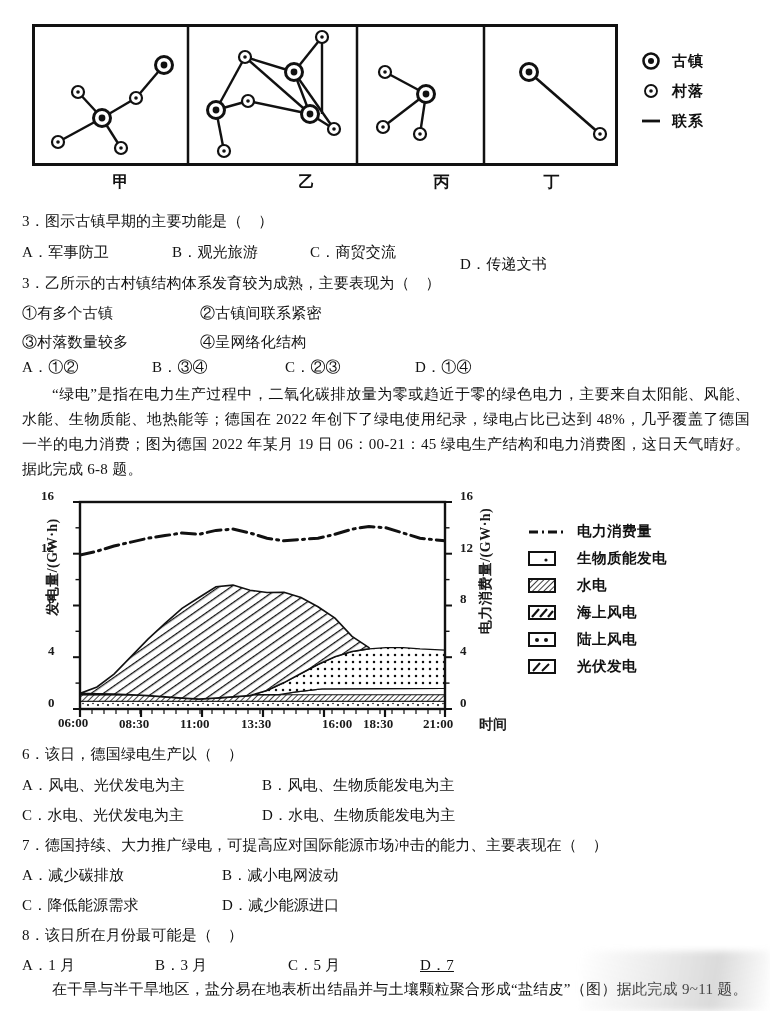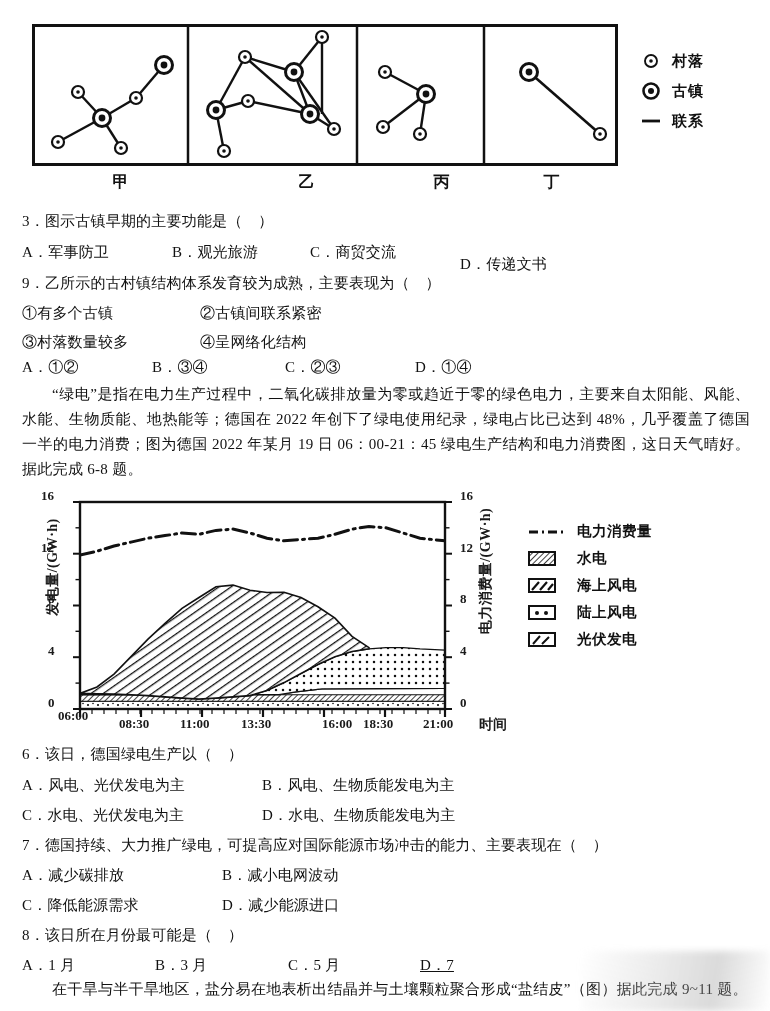--- a/index.html
+++ b/index.html
@@ -234,52 +234,52 @@
     <span class="pl-0">甲</span>
     <span class="pl-1">乙</span>
     <span class="pl-2">丙</span>
     <span class="pl-3">丁</span>
   </div>
 
   <div class="fig1-legend">
     <div class="lg-row">
       <span class="lg-sym">
         <svg width="20" height="20" viewBox="0 0 20 20">
+            <circle cx="10" cy="10" r="7.5" fill="#fff" stroke="#111" stroke-width="2.6"></circle>
+            <circle cx="10" cy="10" r="3" fill="#111"></circle>
+          </svg>
+      </span>
+      <span class="lg-txt">古镇</span>
+    </div>
+    <div class="lg-row">
+      <span class="lg-sym">
+        <svg width="20" height="20" viewBox="0 0 20 20">
             <circle cx="10" cy="10" r="6" fill="#fff" stroke="#111" stroke-width="1.9"></circle>
             <circle cx="10" cy="10" r="1.8" fill="#111"></circle>
           </svg>
       </span>
       <span class="lg-txt">村落</span>
-    </div>
-    <div class="lg-row">
-      <span class="lg-sym">
-        <svg width="20" height="20" viewBox="0 0 20 20">
-            <circle cx="10" cy="10" r="7.5" fill="#fff" stroke="#111" stroke-width="2.6"></circle>
-            <circle cx="10" cy="10" r="3" fill="#111"></circle>
-          </svg>
-      </span>
-      <span class="lg-txt">古镇</span>
     </div>
     <div class="lg-row">
       <span class="lg-sym">
         <svg width="22" height="20" viewBox="0 0 22 20">
             <line x1="2" y1="10" x2="20" y2="10" stroke="#111" stroke-width="2.8"></line>
           </svg>
       </span>
       <span class="lg-txt">联系</span>
     </div>
   </div>
 
   <div class="qline qstem" style="top:212px;">3．图示古镇早期的主要功能是（    ）</div>
   <div class="qline opt" style="top:243px; left:22px;">A．军事防卫</div>
   <div class="qline opt" style="top:243px; left:172px;">B．观光旅游</div>
   <div class="qline opt" style="top:243px; left:310px;">C．商贸交流</div>
   <div class="qline opt" style="top:243px; left:460px;margin-top:12px;">D．传递文书</div>
 
-  <div class="qline qstem" style="top:274px;">9．乙所示的古村镇结构体系发育较为成熟，主要表现为（    ）</div>
+  <div class="qline qstem" style="top:274px;">3．乙所示的古村镇结构体系发育较为成熟，主要表现为（    ）</div>
   <div class="qline" style="top:304px; left:22px;">①有多个古镇</div>
   <div class="qline" style="top:304px; left:200px;">②古镇间联系紧密</div>
   <div class="qline" style="top:333px; left:22px;">③村落数量较多</div>
   <div class="qline" style="top:333px; left:200px;">④呈网络化结构</div>
   <div class="qline opt" style="top:358px; left:22px;">A．①②</div>
   <div class="qline opt" style="top:358px; left:152px;">B．③④</div>
   <div class="qline opt" style="top:358px; left:285px;">C．②③</div>
   <div class="qline opt" style="top:358px; left:415px;">D．①④</div>
 
   <div class="para" style="top:382px;">“绿电”是指在电力生产过程中，二氧化碳排放量为零或趋近于零的绿色电力，主要来自太阳能、风能、水能、生物质能、地热能等；德国在 2022 年创下了绿电使用纪录，绿电占比已达到 48%，几乎覆盖了德国一半的电力消费；图为德国 2022 年某月 19 日 06：00-21：45 绿电生产结构和电力消费图，这日天气晴好。据此完成 6-8 题。</div>
@@ -430,40 +430,49 @@
     <div style="position:absolute;left:12px;top:99px;font-size:13px;font-weight:700;">8</div>
     <div style="position:absolute;left:5px;top:48px;font-size:13px;font-weight:700;">12</div>
     <div style="position:absolute;left:5px;top:-4px;font-size:13px;font-weight:700;">16</div>
 
     <div style="position:absolute;left:424px;top:203px;font-size:13px;font-weight:700;">0</div>
     <div style="position:absolute;left:424px;top:151px;font-size:13px;font-weight:700;">4</div>
     <div style="position:absolute;left:424px;top:99px;font-size:13px;font-weight:700;">8</div>
     <div style="position:absolute;left:424px;top:48px;font-size:13px;font-weight:700;">12</div>
     <div style="position:absolute;left:424px;top:-4px;font-size:13px;font-weight:700;">16</div>
 
-    <div style="position:absolute;left:22px;top:216px;font-size:13px;font-weight:700;">06:00</div>
+    <div style="position:absolute;left:22px;top:223px;font-size:13px;font-weight:700;">06:00</div>
     <div style="position:absolute;left:83px;top:224px;font-size:13px;font-weight:700;">08:30</div>
     <div style="position:absolute;left:144px;top:224px;font-size:13px;font-weight:700;">11:00</div>
     <div style="position:absolute;left:205px;top:224px;font-size:13px;font-weight:700;">13:30</div>
     <div style="position:absolute;left:266px;top:224px;font-size:13px;font-weight:700;margin-left:20px;">16:00</div>
     <div style="position:absolute;left:327px;top:224px;font-size:13px;font-weight:700;">18:30</div>
     <div style="position:absolute;left:387px;top:224px;font-size:13px;font-weight:700;">21:00</div>
 
     <div style="position:absolute;left:-48px;top:66px;width:130px;transform:rotate(-90deg);font-size:14px;font-weight:700;text-align:center;letter-spacing:.5px;">发电量/(GW·h)</div>
     <div style="position:absolute;left:385px;top:70px;width:130px;transform:rotate(-90deg);font-size:14px;font-weight:700;text-align:center;letter-spacing:.5px;">电力消费量/(GW·h)</div>
     <div style="position:absolute;left:443px;top:224px;font-size:14px;font-weight:700;">时间</div>
 
     <div class="chart-legend">
       <div class="cl-row">
         <span class="cl-sym">
           <svg width="38" height="12" viewBox="0 0 38 12">
               <line x1="1" y1="6" x2="37" y2="6" stroke="#111" stroke-width="3" stroke-dasharray="9 4 2 4"></line>
             </svg>
         </span>
         <span class="cl-txt">电力消费量</span>
+      </div>
+      <div class="cl-row">
+        <span class="cl-sym">
+          <svg width="28" height="15" viewBox="0 0 28 15">
+              <rect x="1" y="1" width="26" height="13" fill="#fff" stroke="#111" stroke-width="2"></rect>
+              <circle cx="18" cy="9" r="1.6" fill="#111"></circle>
+            </svg>
+        </span>
+        <span class="cl-txt">生物质能发电</span>
       </div>
       <div class="cl-row">
         <span class="cl-sym">
           <svg width="28" height="15" viewBox="0 0 28 15">
               <rect x="1" y="1" width="26" height="13" fill="url(#hydroHatch)" stroke="#111" stroke-width="2"></rect>
             </svg>
         </span>
         <span class="cl-txt">水电</span>
       </div>
       <div class="cl-row">

